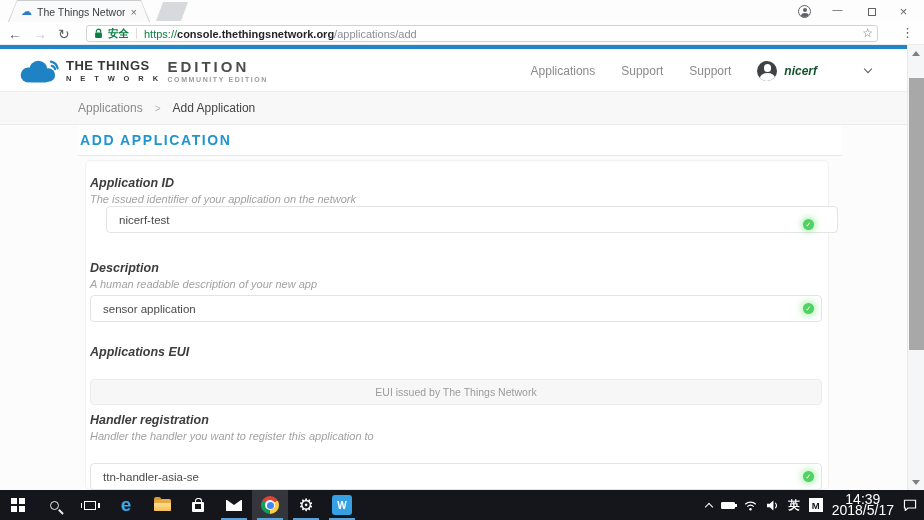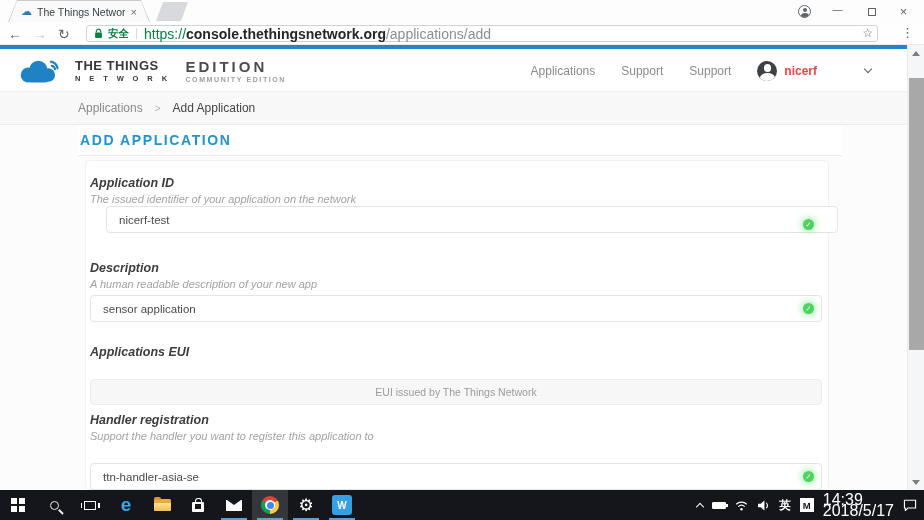--- a/index.html
+++ b/index.html
@@ -32,43 +32,43 @@
   
   .toolbar{position:absolute;top:22px;left:0;width:924px;height:23px;background:#fefefe;border-bottom:1px solid #ebebeb;}
   .navbtns{position:absolute;left:8px;top:0;height:23px;display:flex;align-items:center;gap:11px;}
   .nb{font-size:14px;color:#5f6368;line-height:1;}
   .nb.disabled{color:#c8c8c8;}
   .omnibox{position:absolute;left:86px;right:46px;top:3px;height:17px;background:#fff;
     border:1px solid #d0d2d5;border-radius:3px;display:flex;align-items:center;padding:0 7px;gap:5px;}
   .lock-ico{flex:0 0 auto;display:flex;}
   .secure-label{font-size:10.5px;color:#0b8043;font-weight:700;}
   .omni-divider{width:1px;height:11px;background:#dcdcdc;margin:0 2px;}
-  .url{font-size:14px;white-space:nowrap;overflow:hidden;}
+  .url{font-size:11px;white-space:nowrap;overflow:hidden;}
   .url .scheme{color:#0b8043;}
   .url .host{color:#262626;font-weight:700;}
   .url .path{color:#8a8f94;}
   .star-ico{position:absolute;right:51px;top:4px;font-size:12px;color:#6b7076;}
   .menu-ico{position:absolute;right:10px;top:3px;font-size:13px;color:#5f6368;letter-spacing:0;}
 
   
   .bluebar{position:absolute;top:45px;left:0;width:924px;height:4px;background:#1f87c9;}
   .siteheader{position:absolute;top:49px;left:0;width:907px;height:43px;background:#fff;border-bottom:1px solid #efefef;}
-  .brand{position:absolute;left:14px;top:5px;display:flex;align-items:center;gap:9px;}
+  .brand{position:absolute;left:14px;top:5px;display:flex;align-items:center;}
   .brand-text .l1{font-size:13px;font-weight:800;color:#383838;letter-spacing:.5px;}
   .brand-text .l2{font-size:7.5px;font-weight:700;color:#383838;letter-spacing:3.4px;margin-top:1px;}
   .product{margin-left:6px;}
   .product .p1{font-size:15px;font-weight:700;color:#4d4d4d;letter-spacing:3px;}
   .product .p2{font-size:7px;font-weight:700;color:#9c9c9c;letter-spacing:1.6px;margin-top:1px;}
   .topnav{position:absolute;right:36px;top:0;height:43px;display:flex;align-items:center;gap:26px;}
   .topnav .navitem{font-size:12px;color:#8b8b8b;}
   .usergroup{display:flex;align-items:center;gap:7px;}
   .avatar{width:20px;height:20px;border-radius:50%;background:#3f4245;position:relative;overflow:hidden;}
   .avatar::before{content:'';position:absolute;left:6.2px;top:3.5px;width:7.5px;height:7.5px;border-radius:50%;background:#fff;}
   .avatar::after{content:'';position:absolute;left:2.5px;top:12.5px;width:15px;height:10px;border-radius:50%;background:#fff;}
-  .username{font-size:12px;font-weight:700;color:#ef4444;}
+  .username{font-size:12px;font-weight:700;color:#14532d;font-style:italic;}
   .chev-down{width:6px;height:6px;border-right:1.6px solid #5a5a5a;border-bottom:1.6px solid #5a5a5a;
     transform:rotate(45deg);margin-left:22px;margin-top:-3px;}
 
   .breadcrumbbar{position:absolute;top:92px;left:0;width:907px;height:33px;background:#f8f8f9;border-bottom:1px solid #ececec;
     display:flex;align-items:center;padding-left:78px;gap:12px;}
   .crumb{font-size:12px;color:#8a8a8a;}
   .crumb.current{color:#454545;}
   .crumb-sep{font-size:10px;color:#b5b5b5;}
 
   .content{position:absolute;top:125px;left:0;width:907px;height:365px;background:#fcfcfc;}
@@ -127,21 +127,21 @@
   .gear-glyph{font-size:17px;color:#fff;line-height:1;}
   .blueapp-ico{width:20px;height:20px;border-radius:3px;background:#35a0e4;display:flex;align-items:center;justify-content:center;
     color:#fff;font-size:10px;font-weight:800;}
   .tray{margin-left:auto;display:flex;align-items:center;gap:9px;padding-right:7px;color:#fff;}
   .chev-up{width:6px;height:6px;border-left:1.5px solid #fff;border-top:1.5px solid #fff;transform:rotate(45deg);margin-top:3px;}
   .battery-ico{width:14px;height:7px;border:1px solid #fff;border-radius:1px;background:#fff;position:relative;}
   .battery-ico::after{content:'';position:absolute;right:-3px;top:1px;width:2px;height:3.5px;background:#fff;}
   .ime-lang{font-size:11.5px;font-weight:700;}
   .ime-mode{width:14px;height:14px;background:#fff;color:#14161b;font-size:9.5px;font-weight:800;
     display:flex;align-items:center;justify-content:center;}
-  .clock{text-align:left;font-size:16px;line-height:11.5px;color:#fff;}
+  .clock{text-align:center;font-size:14px;line-height:11.5px;color:#fff;}
   .tray-ico{display:flex;align-items:center;}
 </style>
 </head>
 <body>
 
 <div id="screen">
 
   <div class="titlebar">
     <div class="tab">
       <div class="tab-inner">
@@ -255,21 +255,21 @@
 
     <div class="field" style="top:220px;">
       <div class="f-label">Applications EUI</div>
     </div>
     <div class="eui-box" style="top:254px;">
       <span>EUI issued by The Things Network</span>
     </div>
 
     <div class="field" style="top:288px;">
       <div class="f-label">Handler registration</div>
-      <div class="f-help">Support the handler you want to register this application to</div>
+      <div class="f-help">Handler the handler you want to register this application to</div>
     </div>
     <input class="f-input" style="top: 338px;" value="ttn-handler-asia-se">
     <span class="valid-badge" style="top:346px;">✓</span>
   </div>
 
   <div class="scrollbar">
     <div class="sb-up">
         <span class="tri-up"></span>
       </div>
     <div class="sb-thumb"></div>

